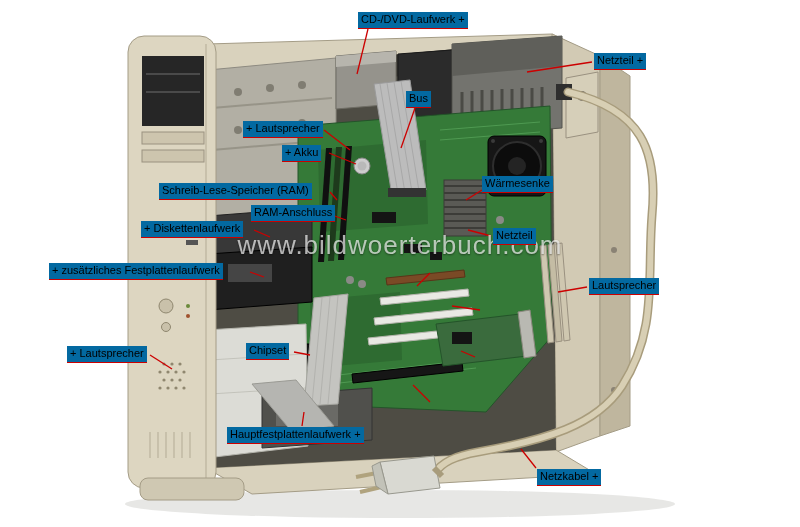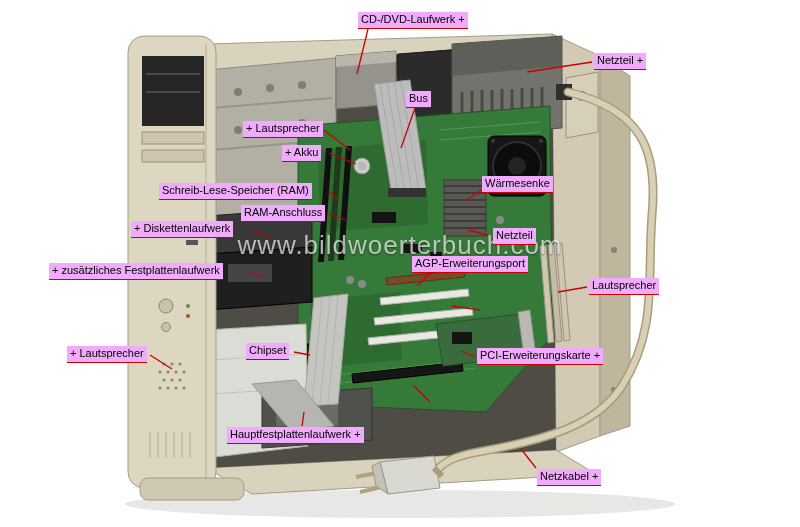--- a/index.html
+++ b/index.html
@@ -5,21 +5,21 @@
   * { margin:0; padding:0; box-sizing:border-box; }
   html,body { background:#fff; font-family:"Liberation Sans", sans-serif; }
   .scene { position:relative; width:800px; height:527px; background:#ffffff; overflow:hidden; }
   .scene > svg { position:absolute; left:0; top:0; }
   .watermark {
     position:absolute; left:0; top:230px; width:800px; text-align:center;
     font-size:26px; letter-spacing:1px; color:rgba(255,255,255,0.68);
     text-shadow:0 1px 2px rgba(0,0,0,0.45); pointer-events:none;
   }
   .label {
-    position:absolute; background:#f0abfc; color:#000;
+    position:absolute; background:#0369a1; color:#000;
     font-size:11px; line-height:13px; padding:1px 3px 2px 3px;
     border-bottom:1px solid #cc0000; white-space:nowrap; cursor:pointer;
   }
 </style>
 </head>
 <body>
 
 <div class="scene">
 
   <svg width="800" height="527" viewBox="0 0 800 527" aria-hidden="true">
@@ -274,26 +274,24 @@
   </svg>
 
   <div class="watermark">www.bildwoerterbuch.com</div>
 
   <div class="label" style="left:358px;top:12px">CD-/DVD-Laufwerk +</div>
   <div class="label" style="left:594px;top:53px">Netzteil +</div>
   <div class="label" style="left:406px;top:91px">Bus</div>
   <div class="label" style="left:243px;top:121px">+ Lautsprecher</div>
   <div class="label" style="left:282px;top:145px">+ Akku</div>
   <div class="label" style="left:159px;top:183px">Schreib-Lese-Speicher (RAM)</div>
-  <div class="label" style="left:241px;top:205px">RAM-Anschluss</div>
-  <div class="label" style="left:131px;top:221px">+ Diskettenlaufwerk</div>
+  <div class="label" style="left:251px;top:205px">RAM-Anschluss</div>
+  <div class="label" style="left:141px;top:221px">+ Diskettenlaufwerk</div>
   <div class="label" style="left:482px;top:176px">Wärmesenke</div>
   <div class="label" style="left:493px;top:228px">Netzteil</div>
   <div class="label" style="left:49px;top:263px">+ zusätzliches Festplattenlaufwerk</div>
-  <div class="label" style="left:412px;top:256px">AGP-Erweiterungsport</div>
   <div class="label" style="left:589px;top:278px">Lautsprecher</div>
   <div class="label" style="left:246px;top:343px">Chipset</div>
   <div class="label" style="left:67px;top:346px">+ Lautsprecher</div>
-  <div class="label" style="left:477px;top:348px">PCI-Erweiterungskarte +</div>
   <div class="label" style="left:227px;top:427px">Hauptfestplattenlaufwerk +</div>
   <div class="label" style="left:537px;top:469px">Netzkabel +</div>
 
 </div>
 
 </body></html>

